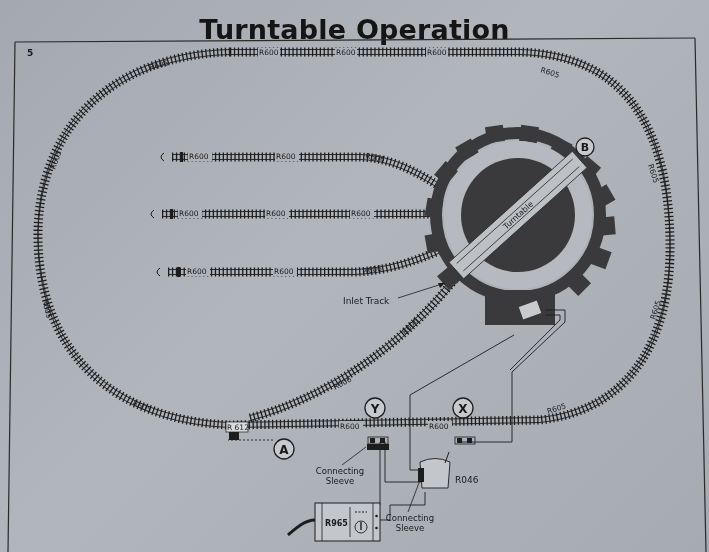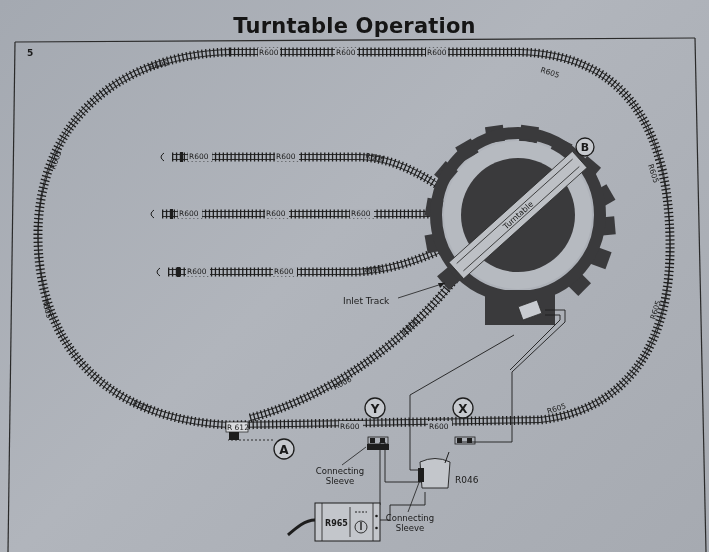--- a/index.html
+++ b/index.html
@@ -1,18 +1,18 @@
 <!DOCTYPE html>
 <html><head>
 <meta charset="utf-8">
 <style>
   html,body{margin:0;padding:0;background:#9aa0a8;}
   body{width:709px;height:552px;overflow:hidden;position:relative;font-family:"DejaVu Sans",sans-serif;}
   .page{position:absolute;left:0;top:0;width:709px;height:552px;background:linear-gradient(135deg,#a4a9b1 0%,#b1b5bc 45%,#a6aab1 100%);}
-  .title{position:absolute;left:0;width:709px;top:14px;text-align:center;font-size:21px;font-weight:bold;color:#151515;letter-spacing:0.2px;}
+  .title{position:absolute;left:0;width:709px;top:14px;text-align:center;font-size:27px;font-weight:bold;color:#151515;letter-spacing:0.2px;}
   svg{position:absolute;left:0;top:0;}
   .lbl{font-family:"DejaVu Sans",sans-serif;fill:#1a1a1a;}
 </style>
 </head>
 <body>
 
 <div class="page">
   <div class="title">Turntable Operation</div>
 
   <svg width="709" height="552" viewBox="0 0 709 552">

